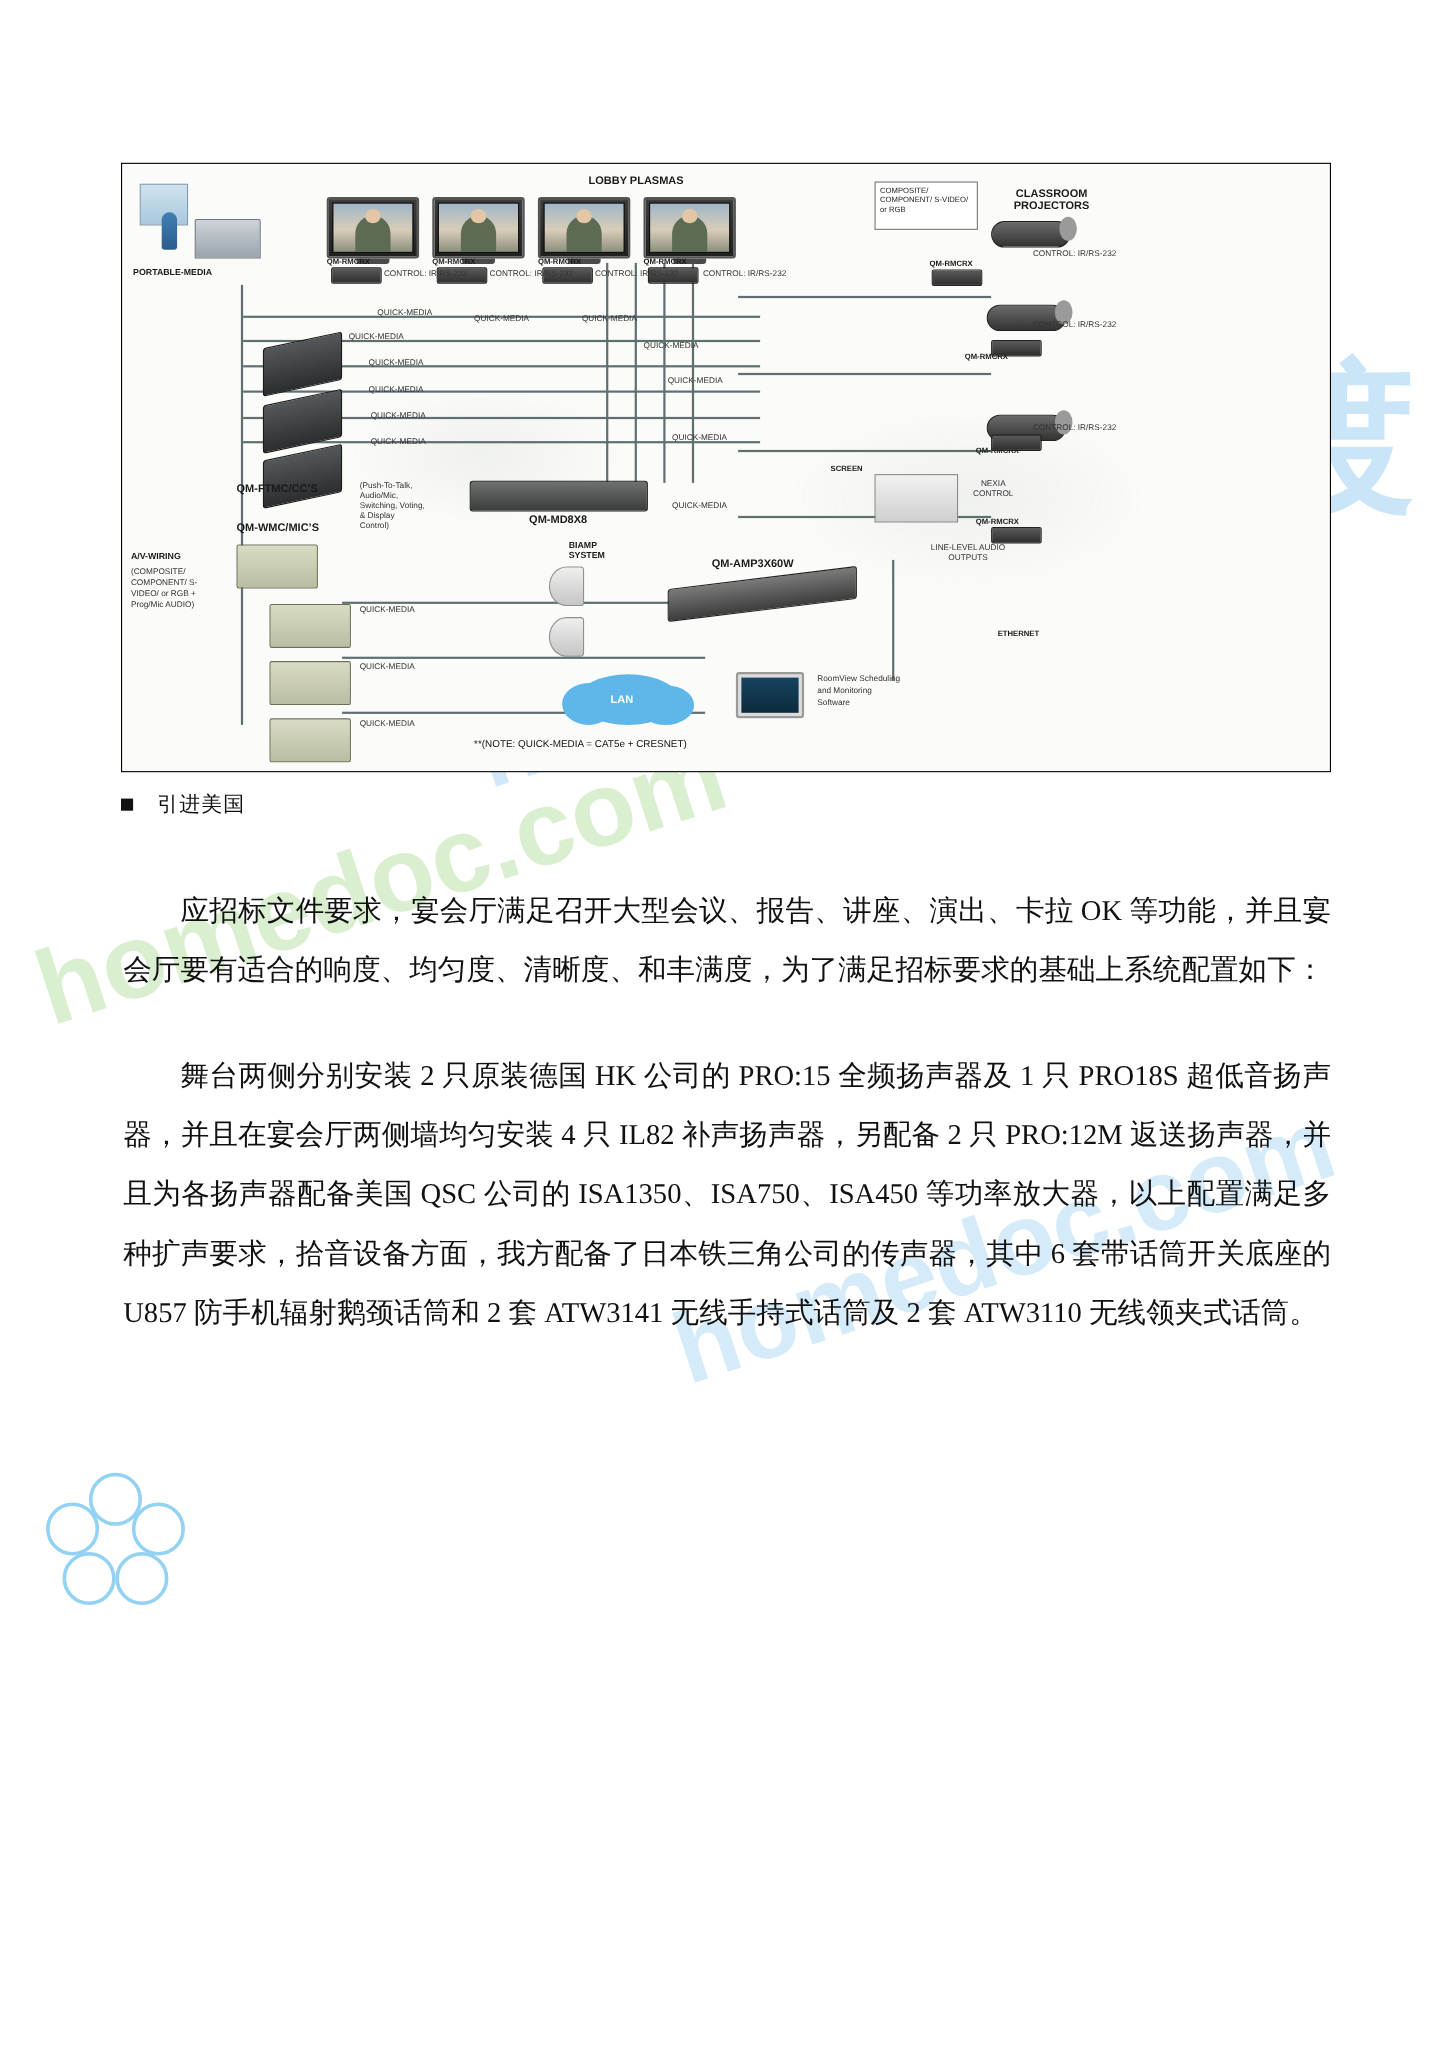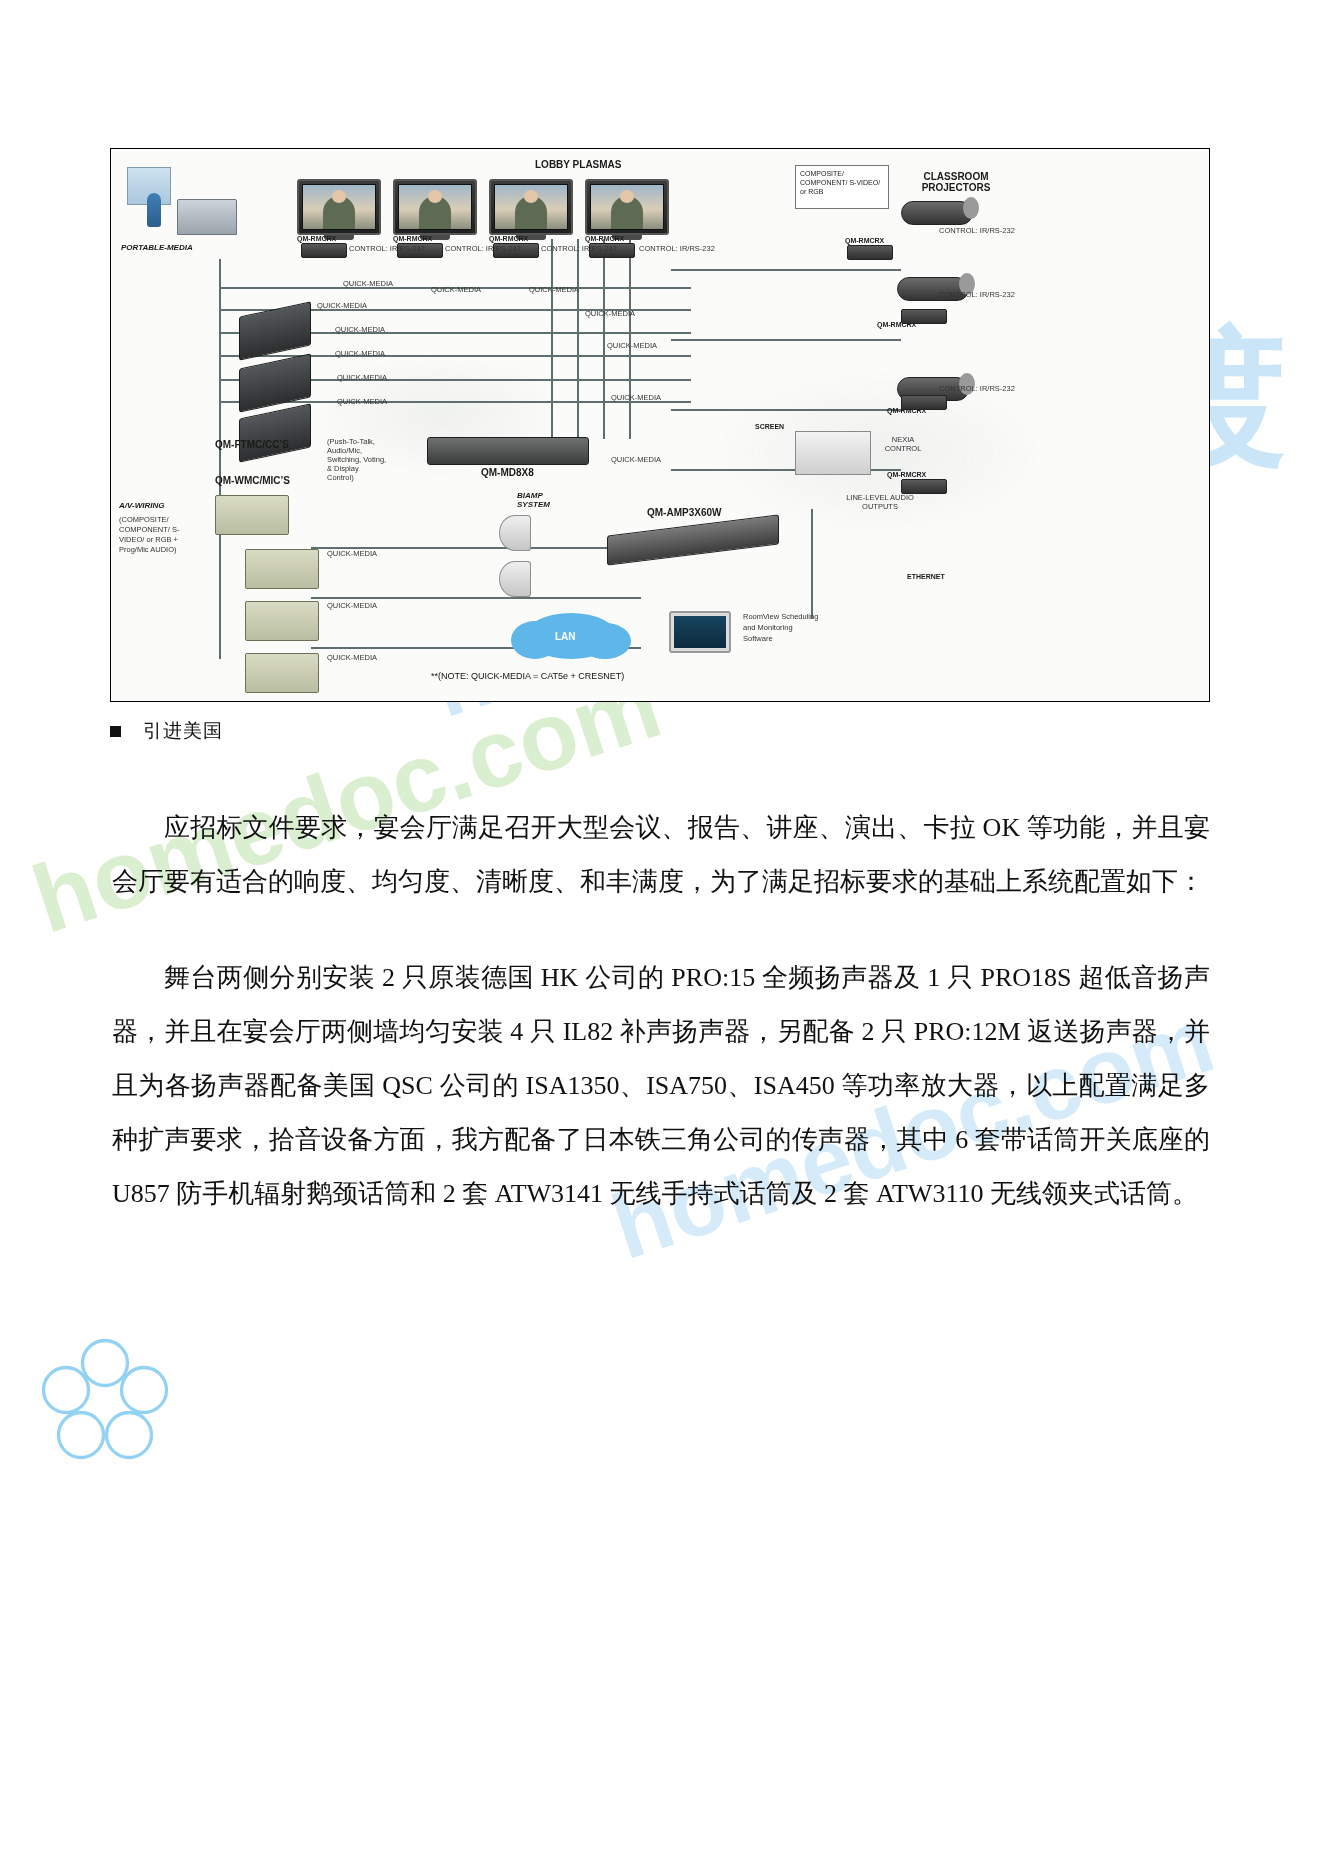--- a/index.html
+++ b/index.html
@@ -85,21 +85,21 @@
       radial-gradient(ellipse 240px 120px at 70% 55%, #eef0ee 0%, rgba(255,255,255,0) 70%);
     opacity: .9;
   }
   .d { position: absolute; }
   .lbl {
     font-family: "Liberation Sans", sans-serif;
     font-weight: bold;
     color: #1a1a1a;
     white-space: nowrap;
   }
-  .lbl-sm { font-size: 8px; font-style: italic; }
+  .lbl-sm { font-size: 8px; }
   .lbl-xs { font-size: 7px; }
   .lbl-md { font-size: 10px; }
   .qm {
     font-family: "Liberation Sans", sans-serif;
     font-size: 7.5px;
     color: #333;
     white-space: nowrap;
   }
   .tv {
     width: 84px; height: 56px;

